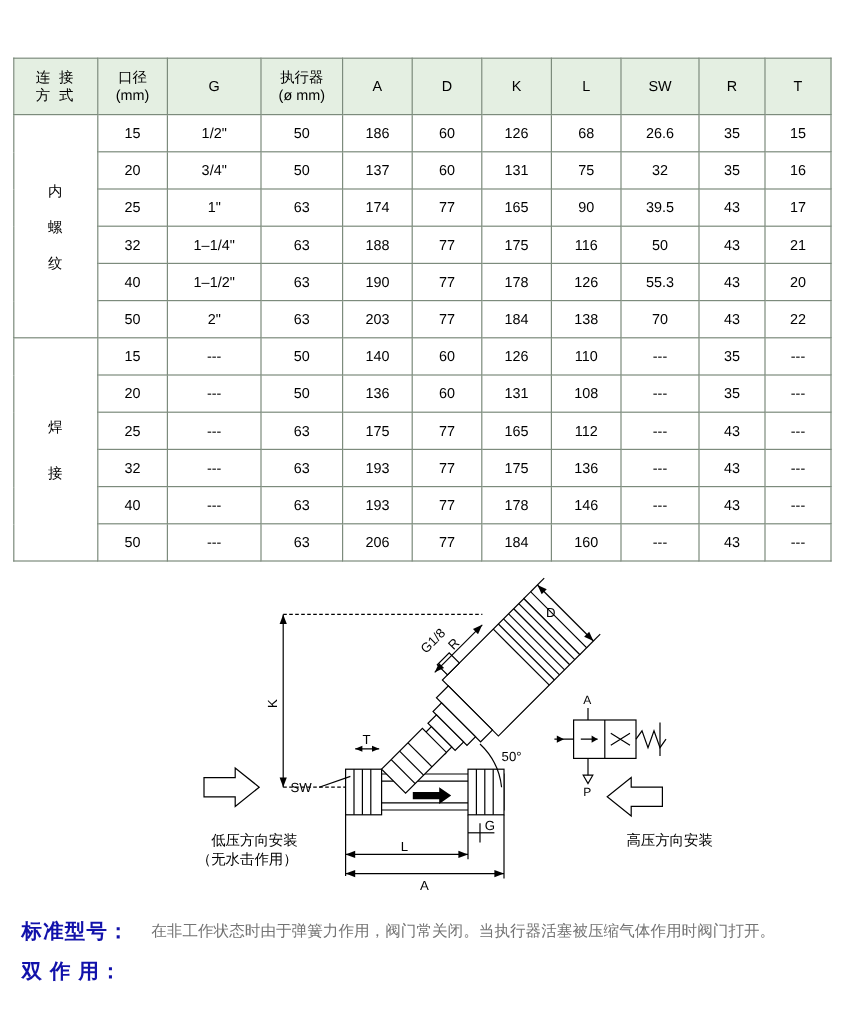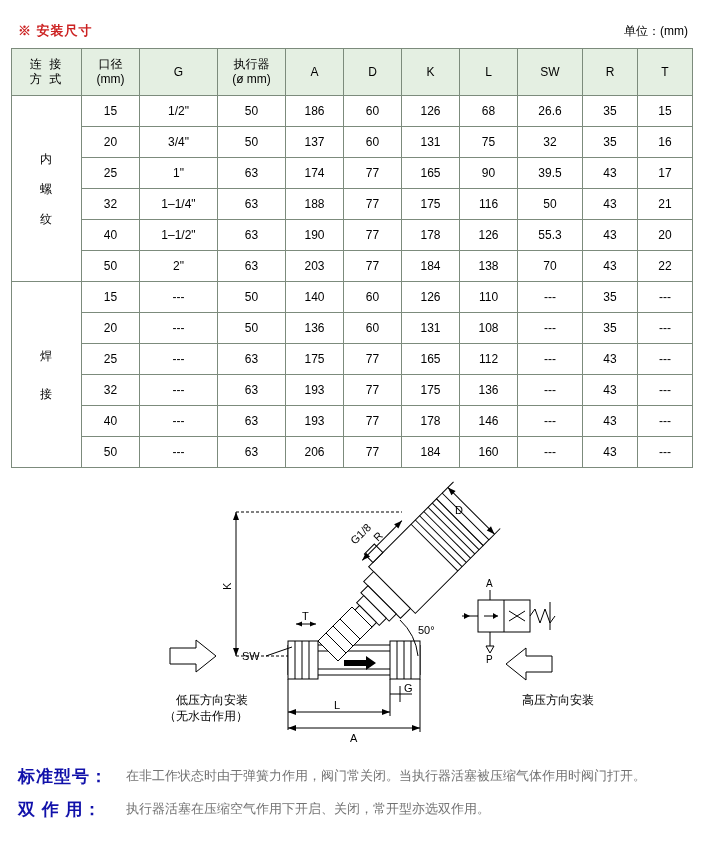--- a/index.html
+++ b/index.html
@@ -140,24 +140,20 @@
     font-size: 13px;
     line-height: 21px;
     color: #737373;
   }
 </style>
 </head>
 <body>
 
 <div class="page">
 
-  <div class="head-row">
-    <div class="section-title">※ 安装尺寸</div>
-    <div class="unit-note">单位：(mm)</div>
-  </div>
 
   <div class="tbl-wrap">
     <table class="dim">
       <colgroup>
         <col style="width:70px">
         <col style="width:58px">
         <col style="width:78px">
         <col style="width:68px">
         <col style="width:58px">
         <col style="width:58px">
@@ -501,17 +497,16 @@
     </div>
   </div>
 
   <div class="notes">
     <div class="note">
       <div class="note-label">标准型号：</div>
       <div class="note-body">在非工作状态时由于弹簧力作用，阀门常关闭。当执行器活塞被压缩气体作用时阀门打开。</div>
     </div>
     <div class="note">
       <div class="note-label">双 作 用：</div>
-      <div class="note-body">执行器活塞在压缩空气作用下开启、关闭，常开型亦选双作用。</div>
     </div>
   </div>
 
 </div>
 
 </body></html>

